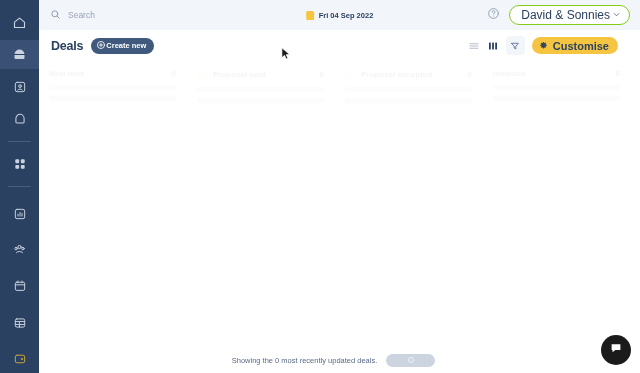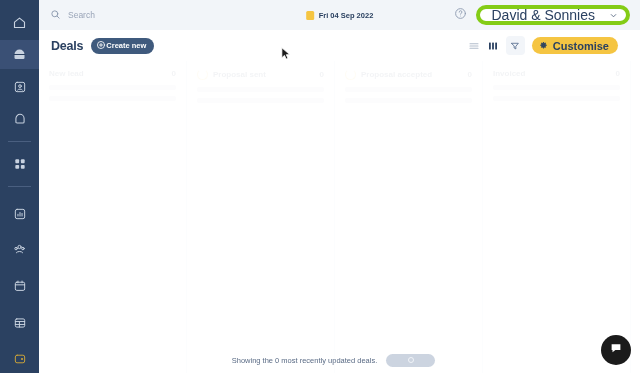--- a/index.html
+++ b/index.html
@@ -105,27 +105,27 @@
   .topbar-right {
     margin-left: auto;
     display: flex;
     align-items: center;
     gap: 9px;
   }
   .help-icon { color: #8e9bb0; display: block; }
   .org-pill {
     display: flex;
     align-items: center;
-    gap: 14px;
+    gap: 2px;
     background: #ffffff;
-    border: 4px solid #84cc16;
+    border: 1px solid #84cc16;
     border-radius: 11px;
     height: 20px;
     padding: 0 8px 0 11px;
-    font-size: 14px;
+    font-size: 12px;
     color: #2b4161;
     white-space: nowrap;
   }
   .chev { color: #5a6b85; display: block; }
 
   
   .subheader {
     height: 31px;
     flex: 0 0 31px;
     background: #ffffff;

